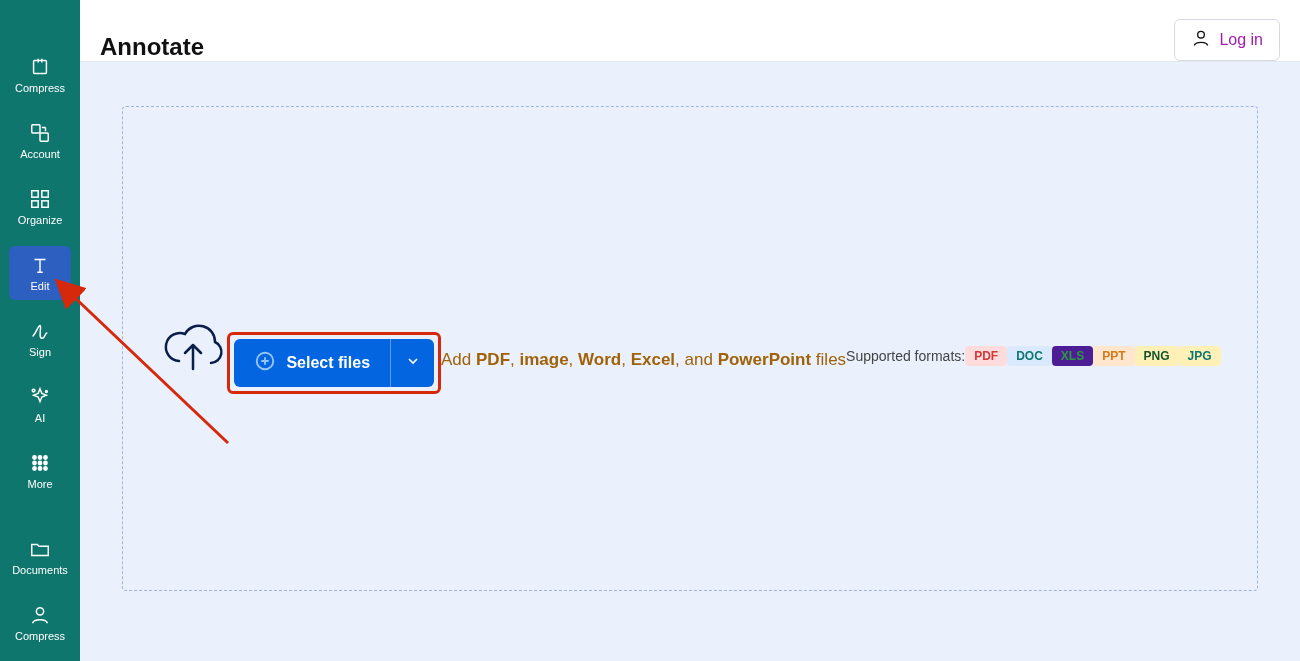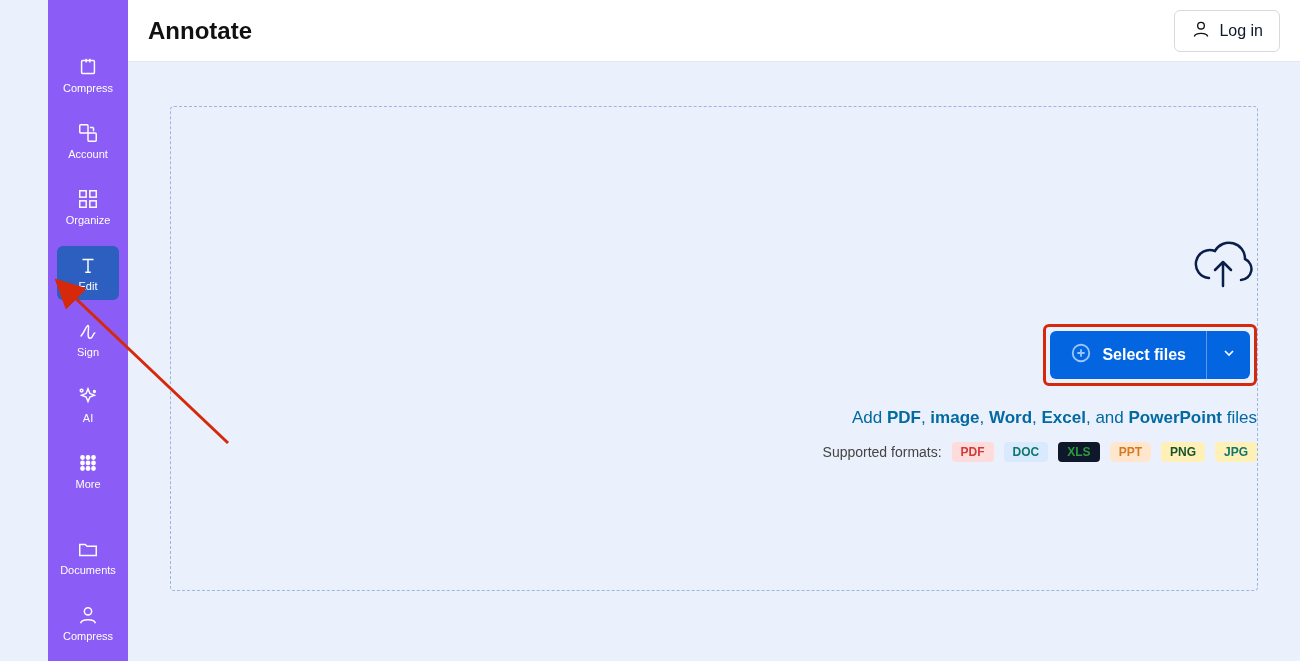--- a/index.html
+++ b/index.html
@@ -1,62 +1,62 @@
 <!DOCTYPE html>
 <html><head>
   <meta charset="utf-8">
   <style>
     * { margin: 0; padding: 0; box-sizing: border-box; }
     body { font-family: -apple-system, BlinkMacSystemFont, 'Segoe UI', sans-serif; background: #eaf0fc; width: 1300px; height: 661px; overflow: hidden; }
     
     .layout { display: flex; height: 100%; }
     
-    .sidebar { width: 80px; background: #8b5cf6; display: flex; flex-direction: column; align-items: center; padding-top: 24px; margin-left: 48px; }
+    .sidebar { width: 80px; background: #0f766e; display: flex; flex-direction: column; align-items: center; padding-top: 24px; }
     
     .logo { width: 44px; height: 44px; display: grid; grid-template-columns: 1fr 1fr; grid-template-rows: 1fr 1fr; gap: 0; margin-bottom: 24px; border-radius: 6px; overflow: hidden; }
     .logo div:nth-child(1){ background: #ff8a00; }
     .logo div:nth-child(2){ background: #5ac43a; }
     .logo div:nth-child(3){ background: #e83e8c; }
     .logo div:nth-child(4){ background: #00c4ff; }
     
     .sidebar-item { width: 62px; display: flex; flex-direction: column; align-items: center; justify-content: center; color: #fff; font-size: 11px; cursor: pointer; padding: 8px 0; border-radius: 6px; margin-bottom: 12px; }
     .sidebar-item.active { background: #2c5fbf; justify-content: flex-end; }
     .sidebar-item .icon { width: 22px; height: 22px; margin-bottom: 4px; display:flex; align-items:center; justify-content:center; }
     .sidebar-item svg { stroke: #fff; fill: none; stroke-width: 1.6; }
     
     .sidebar-divider { width: 40px; height: 1px; background: rgba(255,255,255,0.25); margin: 6px 0 14px; }
     
     .main { flex: 1; display: flex; flex-direction: column; }
     
-    .header { height: 62px; background: #fff; border-bottom: 1px solid #e4e7ed; display:flex; align-items:center; justify-content: space-between; padding: 0 20px; }
+    .header { height: 62px; background: #fff; border-bottom: 1px solid #e4e7ed; display:flex; align-items:flex-end; justify-content: space-between; padding: 0 20px; }
     .page-title { font-size: 24px; font-weight: 700; color: #111; }
-    .login-btn { display:flex; align-items:center; gap:8px; border:1px solid #d6d9e0; border-radius:6px; padding:8px 16px; font-size:16px; color:#0f172a; cursor:pointer; background:#fff;}
+    .login-btn { display:flex; align-items:center; gap:8px; border:1px solid #d6d9e0; border-radius:6px; padding:8px 16px; font-size:16px; color:#a21caf; cursor:pointer; background:#fff;}
     .login-btn svg { stroke:#111; fill:none; stroke-width:1.6;}
     
     .content { flex:1; position:relative; }
     
-    .dropzone { position:absolute; left:42px; right:42px; top:44px; bottom:70px; border:1.5px dashed #9db5df; border-radius:4px; display:flex; flex-direction:column; align-items:flex-end; justify-content:center; background:#eaf0fc; }
+    .dropzone { position:absolute; left:42px; right:42px; top:44px; bottom:70px; border:1.5px dashed #9db5df; border-radius:4px; display:flex; flex-direction:row; align-items:center; justify-content:center; background:#eaf0fc; }
     
     .cloud-icon svg { stroke:#0a1e4a; fill:none; stroke-width:2.5; }
     
     .select-group { display:flex; margin-top:28px; border:3px solid #d6280b; border-radius:6px; padding:4px; }
     .select-btn { display:flex; align-items:center; gap:10px; background:#0465e0; color:#fff; font-weight:700; font-size:16px; padding:11px 20px; border-radius:6px 0 0 6px; cursor:pointer; }
     .select-btn svg { stroke:#98c5ff; fill:none; stroke-width:2; }
     .dropdown-btn { width:44px; background:#0465e0; border-left:1px solid rgba(255,255,255,0.35); border-radius:0 6px 6px 0; display:flex; align-items:center; justify-content:center; cursor:pointer; }
     .dropdown-btn svg { stroke:#fff; fill:none; stroke-width:2.5; }
     
-    .hint { margin-top:22px; font-size:17px; color:#0369a1; }
+    .hint { margin-top:22px; font-size:17px; color:#a16207; }
     .hint b { font-weight:700; }
     
-    .formats { margin-top:14px; display:flex; align-items:center; gap:10px; font-size:14px; color:#444; }
+    .formats { margin-top:14px; display:flex; align-items:center; font-size:14px; color:#444; }
     .badge { padding:3px 9px; border-radius:4px; font-size:12px; font-weight:700; }
     .badge.pdf { background:#ffdcdc; color:#d23a3a; }
     .badge.doc { background:#d9eaff; color:#0f766e; }
-    .badge.xls { background:#0f172a; color:#2b9a3e; }
-    .badge.ppt { background:#ffe6cc; color:#d67a1e;border-radius:6px; }
+    .badge.xls { background:#4c1d95; color:#2b9a3e; }
+    .badge.ppt { background:#ffe6cc; color:#d67a1e; }
     .badge.png { background:#fff0b8; color:#14532d; }
     .badge.jpg { background:#fff0b8; color:#0f766e; }
     
     .arrow { position:absolute; left:58px; top:293px; pointer-events:none; }
     .arrow svg { overflow: visible; }
   </style>
 </head>
 <body>
 
 <div class="layout">

